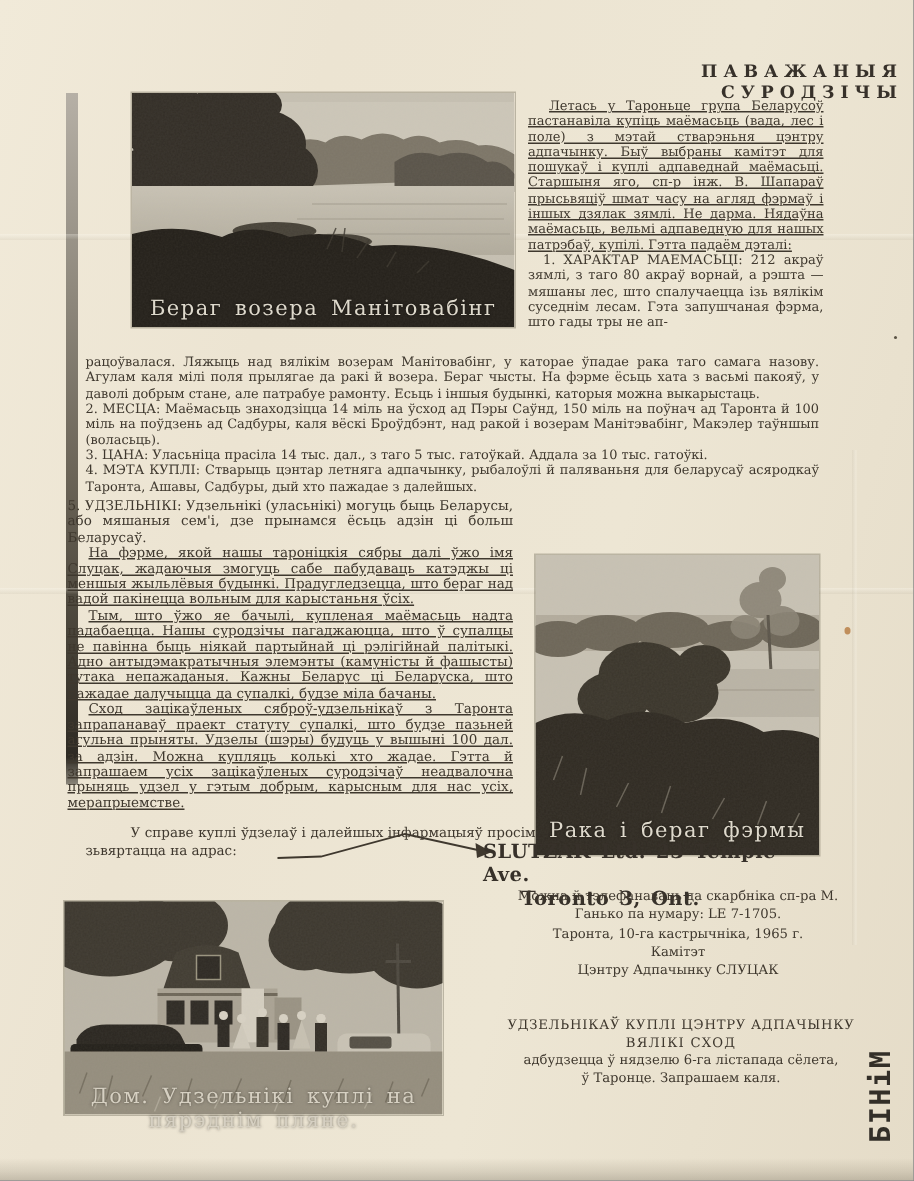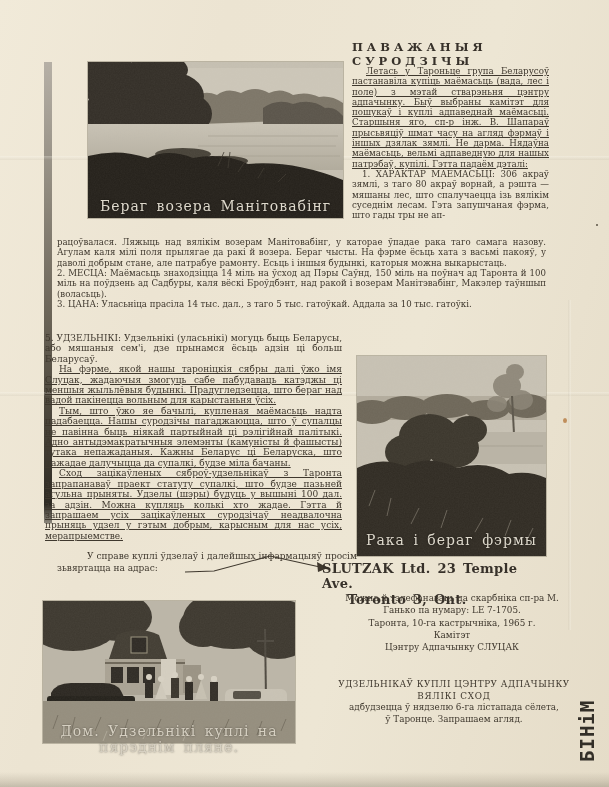--- a/index.html
+++ b/index.html
@@ -5,40 +5,40 @@
   html,body { margin:0; padding:0; background:#888; }
   .page {
     position:relative; width:609px; height:787px; overflow:hidden;
     background:linear-gradient(105deg,#f1ead9 0%, #ece4d2 28%, #ede6d4 62%, #e5dcc8 100%);
     font-family:"DejaVu Serif","Liberation Serif",serif;
     color:#3f382e;
   }
   .abs { position:absolute; }
   p { margin:0; }
   
-  .title { left:352px; top:40px; width:250px; text-align:left;
+  .title { left:352px; top:40px; width:250px; text-align:right;
     font-weight:bold; font-size:11.5px; letter-spacing:4px; word-spacing:7px; color:#37312a; }
   
   .txt { text-align:justify; }
   .intro-col { left:352px; top:66px; width:197px; font-size:8.7px; line-height:10.3px; }
   .full-col  { left:57px;  top:237px; width:489px; font-size:8.6px; line-height:10.35px; }
   .sec5      { left:45px;  top:333px; width:297px; font-size:9px;  line-height:10.4px; }
   .ind   { text-indent:14px;text-decoration:underline; }
   .ind2  { text-indent:10px; }
   .contact-lead { left:57px; top:551px; width:300px; font-size:9px; line-height:11.5px;
     text-indent:30px; text-align:justify; }
   
   .photo { position:absolute; box-shadow:0 0 0 1px rgba(95,88,72,.35); }
   .photo svg { display:block; }
   .caption { position:absolute; left:0; width:100%; text-align:center;
     color:#ded9cc; font-size:14px; letter-spacing:1px; word-spacing:3px;
     text-shadow:0 0 2px rgba(20,18,14,.8); }
   .photo1 { left:88px; top:62px; }
   .photo1 .caption { top:136px; }
-  .photo2 { left:357px; top:356px; }
+  .photo2 { left:357px; top:370px; }
   .photo2 .caption { top:176px; }
   .photo3 { left:43px; top:601px; }
   .photo3 .caption { top:122px; color:#d6d0c2; text-shadow:0 0 2px rgba(60,55,45,.7); }
   
   .slutzak { left:322px; top:561px; width:200px; font-weight:bold; font-size:13px;
     letter-spacing:.3px; word-spacing:2px; color:#37312a; }
   .slutzak .l2 { display:block; text-align:center; padding-right:30px; margin-top:1px; }
   .phone-block { left:336px; top:592px; width:232px; text-align:center;
     font-size:8.8px; line-height:12.3px; }
   .meeting { left:318px; top:679px; width:272px; text-align:center;
@@ -119,27 +119,28 @@
       <g stroke="#3c372e" stroke-width="1" opacity=".8">
         <path d="M130,104 l6,-14 M140,106 l2,-16 M150,110 l8,-12 M170,116 l6,-10 M190,120 l8,-8" fill="none"></path>
       </g>
       <rect width="255" height="156" filter="url(#n1)" opacity="0.16"></rect>
     </svg>
     <figcaption class="caption">Бераг возера Манітовабінг</figcaption>
   </figure>
 
   <div class="abs txt intro-col">
     <p class="ind">Летась у Тароньце група Беларусоў пастанавіла купіць маёмасьць (вада, лес і поле) з мэтай стварэньня цэнтру адпачынку. Быў выбраны камітэт для пошукаў і куплі адпаведнай маёмасьці. Старшыня яго, сп-р інж. В. Шапараў прысьвяціў шмат часу на агляд фэрмаў і іншых дзялак зямлі. Не дарма. Нядаўна маёмасьць, вельмі адпаведную для нашых патрэбаў, купілі. Гэтта падаём дэталі:</p>
-    <p class="ind2">1. ХАРАКТАР МАЕМАСЬЦІ: 306 акраў зямлі, з таго 80 акраў ворнай, а рэшта — мяшаны лес, што спалучаецца ізь вялікім суседнім лесам. Гэта запушчаная фэрма, што гады тры не ап-</p>
+    <p class="ind2">1. ХАРАКТАР МАЕМАСЬЦІ: 212 акраў зямлі, з таго 80 акраў ворнай, а рэшта — мяшаны лес, што спалучаецца ізь вялікім суседнім лесам. Гэта запушчаная фэрма, што гады тры не ап-</p>
   </div>
 
   <div class="abs txt full-col">
     <p>рацоўвалася. Ляжыць над вялікім возерам Манітовабінг, у каторае ўпадае рака таго самага назову. Агулам каля мілі поля прылягае да ракі й возера. Бераг чысты. На фэрме ёсьць хата з васьмі пакояў, у даволі добрым стане, але патрабуе рамонту. Есьць і іншыя будынкі, каторыя можна выкарыстаць.</p>
     <p>2. МЕСЦА: Маёмасьць знаходзіцца 14 міль на ўсход ад Пэры Саўнд, 150 міль на поўнач ад Таронта й 100 міль на поўдзень ад Садбуры, каля вёскі Броўдбэнт, над ракой і возерам Манітэвабінг, Макэлер таўншып (воласьць).</p>
     <p>3. ЦАНА: Уласьніца прасіла 14 тыс. дал., з таго 5 тыс. гатоўкай. Аддала за 10 тыс. гатоўкі.</p>
+    <p>4. МЭТА КУПЛІ: Стварыць цэнтар летняга адпачынку, рыбалоўлі й паляваньня для беларусаў асяродкаў Таронта, Ашавы, Садбуры, дый хто пажадае з далейшых.</p>
   </div>
 
   <div class="abs txt sec5">
     <p>5. УДЗЕЛЬНІКІ: Удзельнікі (уласьнікі) могуць быць Беларусы, або мяшаныя сем'і, дзе прынамся ёсьць адзін ці больш Беларусаў.</p>
     <p class="ind">На фэрме, якой нашы тароніцкія сябры далі ўжо імя Слуцак, жадаючыя змогуць сабе пабудаваць катэджы ці меншыя жыльлёвыя будынкі. Прадугледзецца, што бераг над вадой пакінецца вольным для карыстаньня ўсіх.</p>
     <p class="ind">Тым, што ўжо яе бачылі, купленая маёмасьць надта падабаецца. Нашы суродзічы пагаджаюцца, што ў супалцы не павінна быць ніякай партыйнай ці рэлігійнай палітыкі. Адно антыдэмакратычныя элемэнты (камуністы й фашысты) тутака непажаданыя. Кажны Беларус ці Беларуска, што пажадае далучыцца да супалкі, будзе міла бачаны.</p>
     <p class="ind">Сход зацікаўленых сяброў-удзельнікаў з Таронта запрапанаваў праект статуту супалкі, што будзе пазьней агульна прыняты. Удзелы (шэры) будуць у вышыні 100 дал. за адзін. Можна купляць колькі хто жадае. Гэтта й запрашаем усіх зацікаўленых суродзічаў неадвалочна прыняць удзел у гэтым добрым, карысным для нас усіх, мерапрыемстве.</p>
   </div>
 
   <figure class="photo photo2" style="margin:0">
@@ -261,18 +262,18 @@
       </g>
       <rect width="252" height="142" filter="url(#n3)" opacity="0.16"></rect>
     </svg>
     <figcaption class="caption">Дом. Удзельнікі куплі на пярэднім пляне.</figcaption>
   </figure>
 
   <div class="abs meeting">
     <p class="m1">УДЗЕЛЬНІКАЎ КУПЛІ ЦЭНТРУ АДПАЧЫНКУ</p>
     <p class="m2">ВЯЛІКІ СХОД</p>
     <p>адбудзецца ў нядзелю 6-га лістапада сёлета,</p>
-    <p>ў Таронце. Запрашаем агляд.</p>
+    <p>ў Таронце. Запрашаем каля.</p>
   </div>
 
   <div class="abs stamp">БІНіМ</div>
 
 </div>
 
 </body></html>

